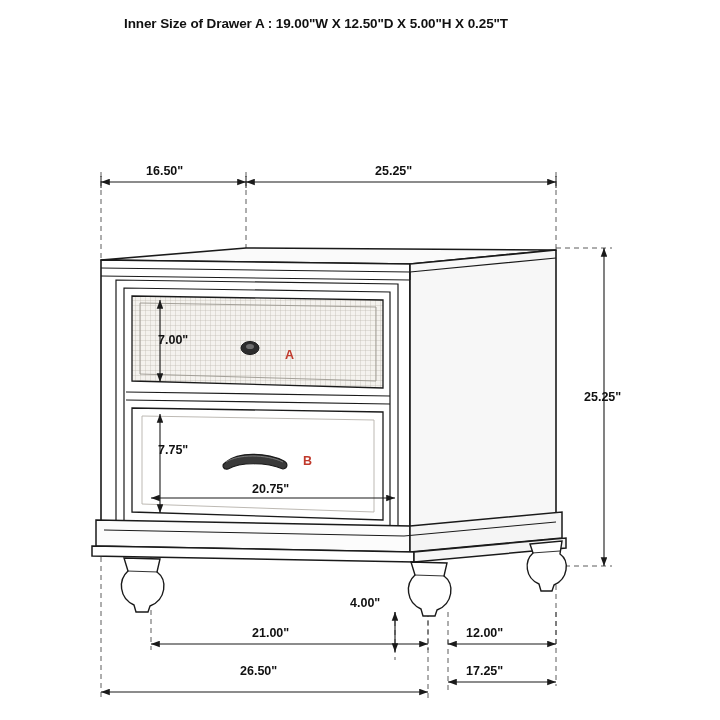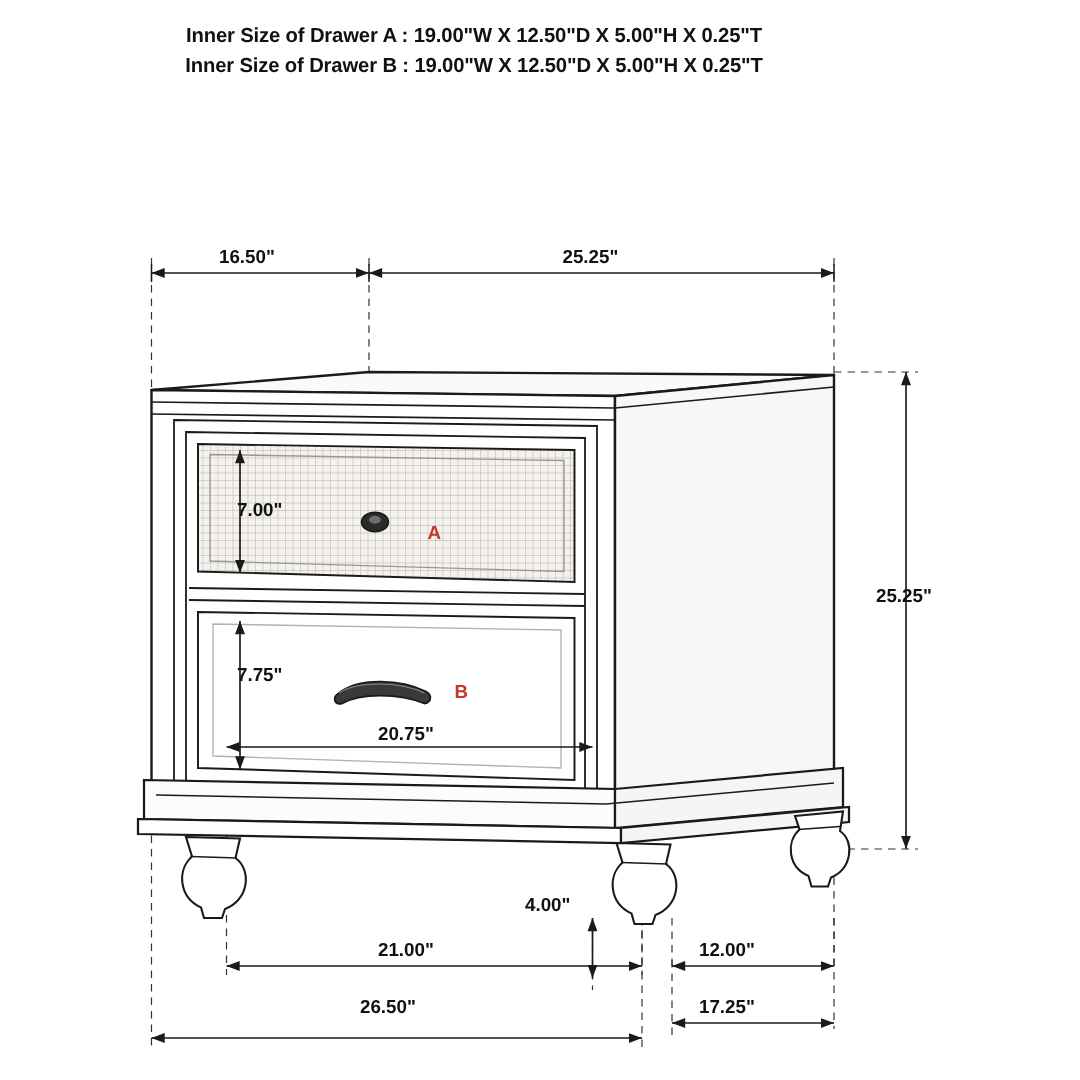--- a/index.html
+++ b/index.html
@@ -55,21 +55,20 @@
     white-space: nowrap;
   }
 </style>
 </head>
 <body>
 
 <div id="stage">
 
   <div class="spec-block">
     <div class="spec-line">Inner Size of Drawer A : 19.00"W X 12.50"D X 5.00"H X  0.25"T</div>
-    <div class="spec-line">Inner Size of Drawer B : 19.00"W X 12.50"D X 5.00"H X  0.25"T</div>
   </div>
 
   <svg class="diagram" viewBox="0 0 720 720">
     <defs>
       <marker id="arrEnd" markerWidth="9" markerHeight="9" refX="8" refY="3" orient="auto" markerUnits="strokeWidth">
         <path d="M0,0 L8,3 L0,6 z" fill="#1a1a1a"></path>
       </marker>
       <marker id="arrStart" markerWidth="9" markerHeight="9" refX="0" refY="3" orient="auto" markerUnits="strokeWidth">
         <path d="M8,0 L0,3 L8,6 z" fill="#1a1a1a"></path>
       </marker>

